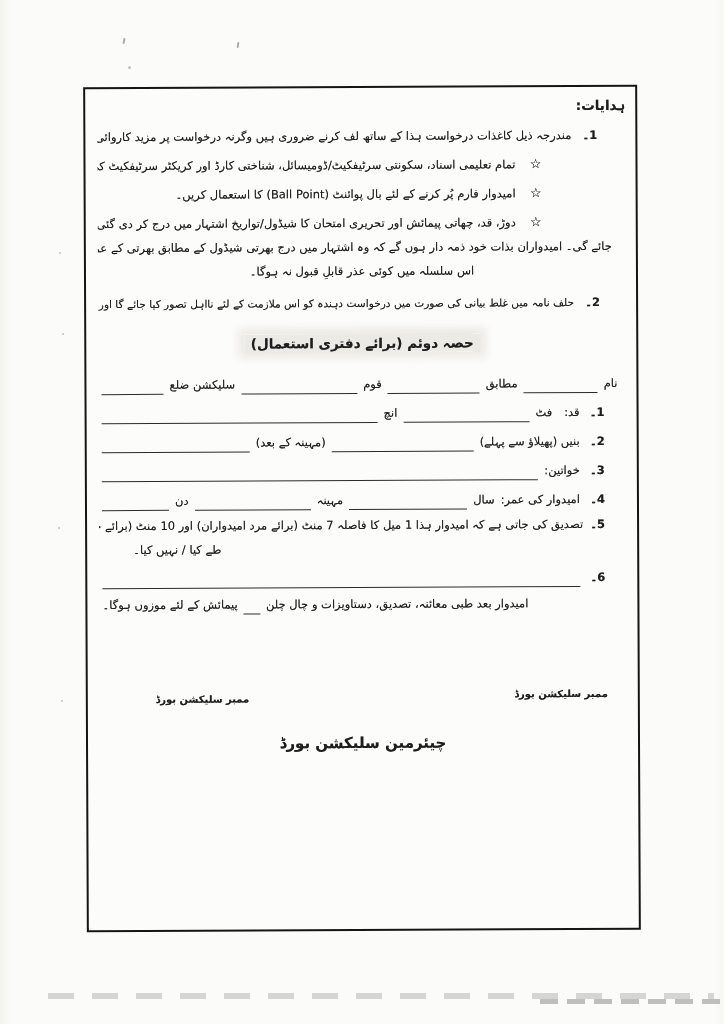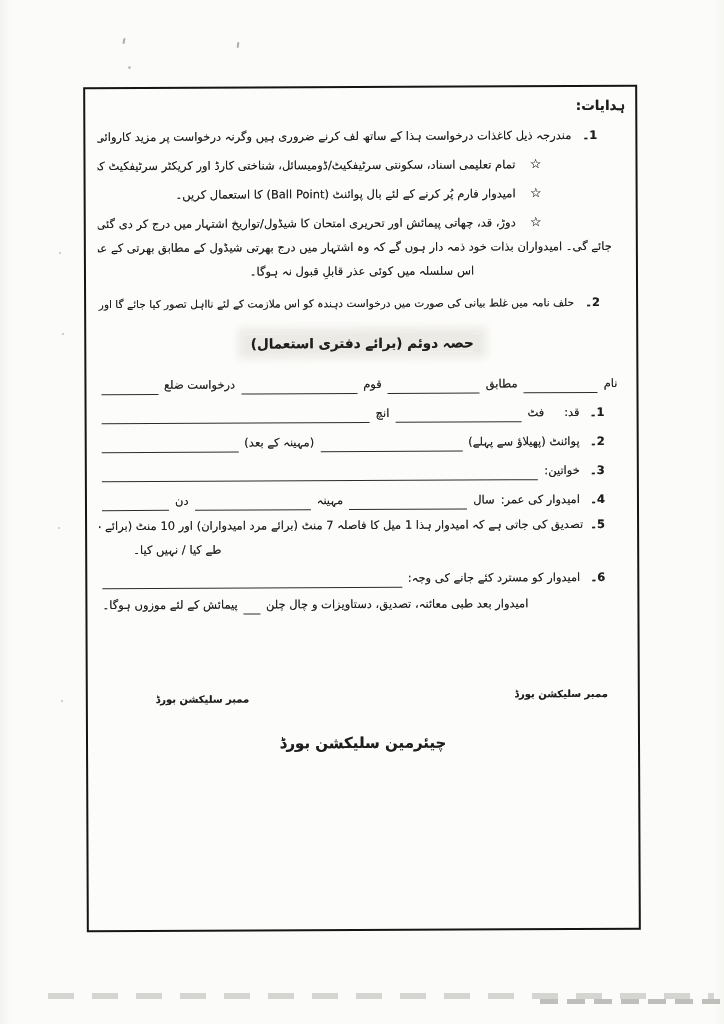--- a/index.html
+++ b/index.html
@@ -127,36 +127,36 @@
       <span class="p2">حصہ دوئم (برائے دفتری استعمال)</span>
     </div>
 
     <div class="frow name-row">
       <span class="lbl">نام</span>
       <span class="bl" style="width:74px"></span>
       <span class="lbl">مطابق</span>
       <span class="bl" style="width:92px"></span>
       <span class="lbl">قوم</span>
       <span class="bl" style="width:116px"></span>
-      <span class="lbl">درخواست ضلع</span>
+      <span class="lbl">سلیکشن ضلع</span>
       <span class="bl grow"></span>
     </div>
 
     <div class="frow">
       <span class="num">1۔</span>
       <span class="lbl">قد:</span>
-      <span class="lbl" style="margin-right:14px">فٹ</span>
+      <span class="lbl" style="margin-right:6px">فٹ</span>
       <span class="bl" style="width:126px"></span>
       <span class="lbl">انچ</span>
       <span class="bl grow"></span>
     </div>
 
     <div class="frow">
       <span class="num">2۔</span>
-      <span class="lbl">پوائنٹ (پھیلاؤ سے پہلے)</span>
+      <span class="lbl">بنیں (پھیلاؤ سے پہلے)</span>
       <span class="bl" style="width:142px"></span>
       <span class="lbl">(مہینہ کے بعد)</span>
       <span class="bl grow"></span>
     </div>
 
     <div class="frow">
       <span class="num">3۔</span>
       <span class="lbl">خواتین:</span>
       <span class="bl grow"></span>
     </div>
@@ -173,21 +173,20 @@
     </div>
 
     <div class="runline">
       <span class="num">5۔</span>
       <span class="txt">تصدیق کی جاتی ہے کہ امیدوار ہذا 1 میل کا فاصلہ 7 منٹ (برائے مرد امیدواران) اور 10 منٹ (برائے خواتین امیدواران) کے اندر دوڑ کر</span>
     </div>
     <div class="leftline">طے کیا / نہیں کیا۔</div>
 
     <div class="frow">
       <span class="num">6۔</span>
-      <span class="lbl">امیدوار کو مسترد کئے جانے کی وجہ:</span>
       <span class="bl grow"></span>
     </div>
 
     <div class="frow fitrow">
       <span class="lbl">امیدوار بعد طبی معائنہ، تصدیق، دستاویزات و چال چلن</span>
       <span class="bl" style="width:86px"></span>
       <span class="lbl">پیمائش کے لئے موزوں ہوگا۔</span>
     </div>
 
     <div class="sig sig-right">ممبر سلیکشن بورڈ</div>

